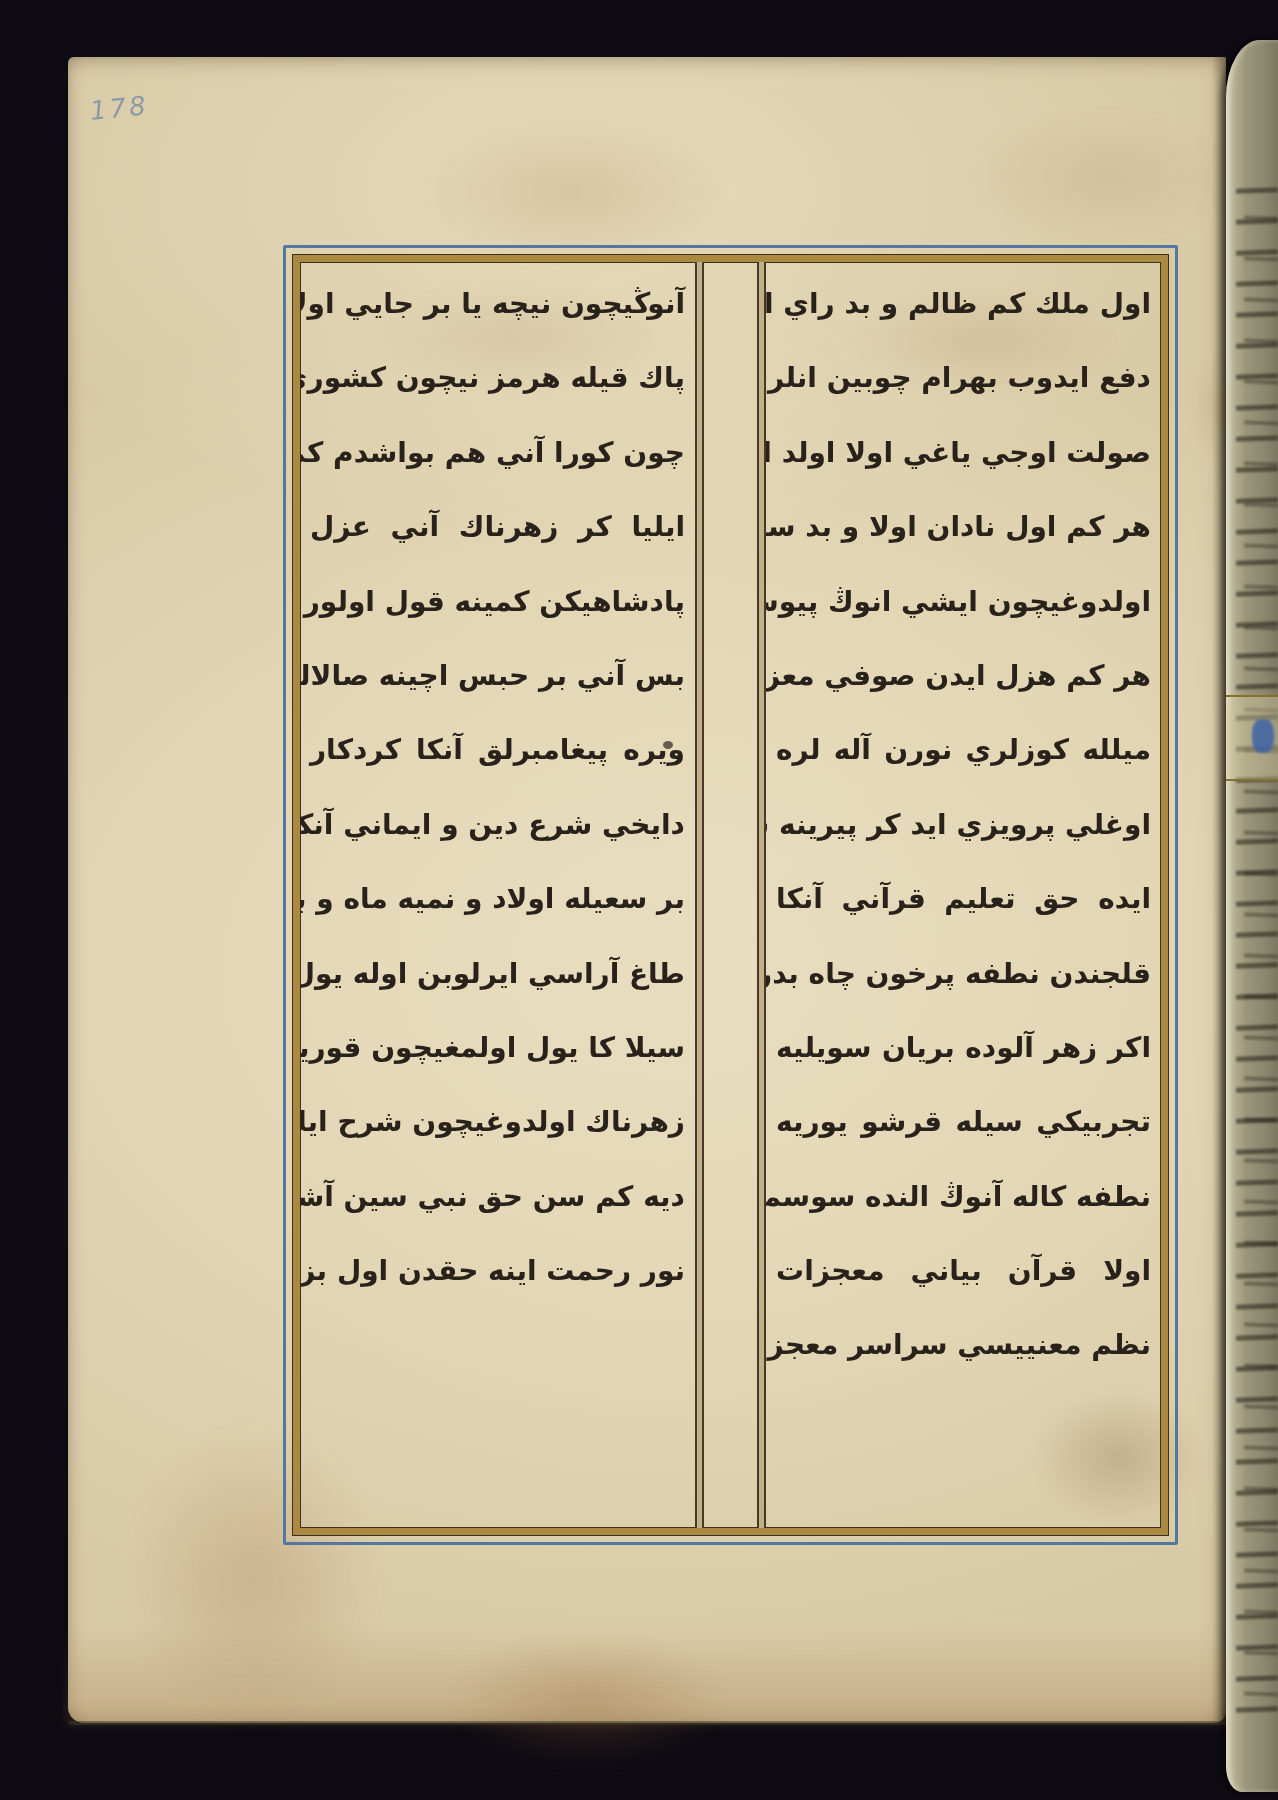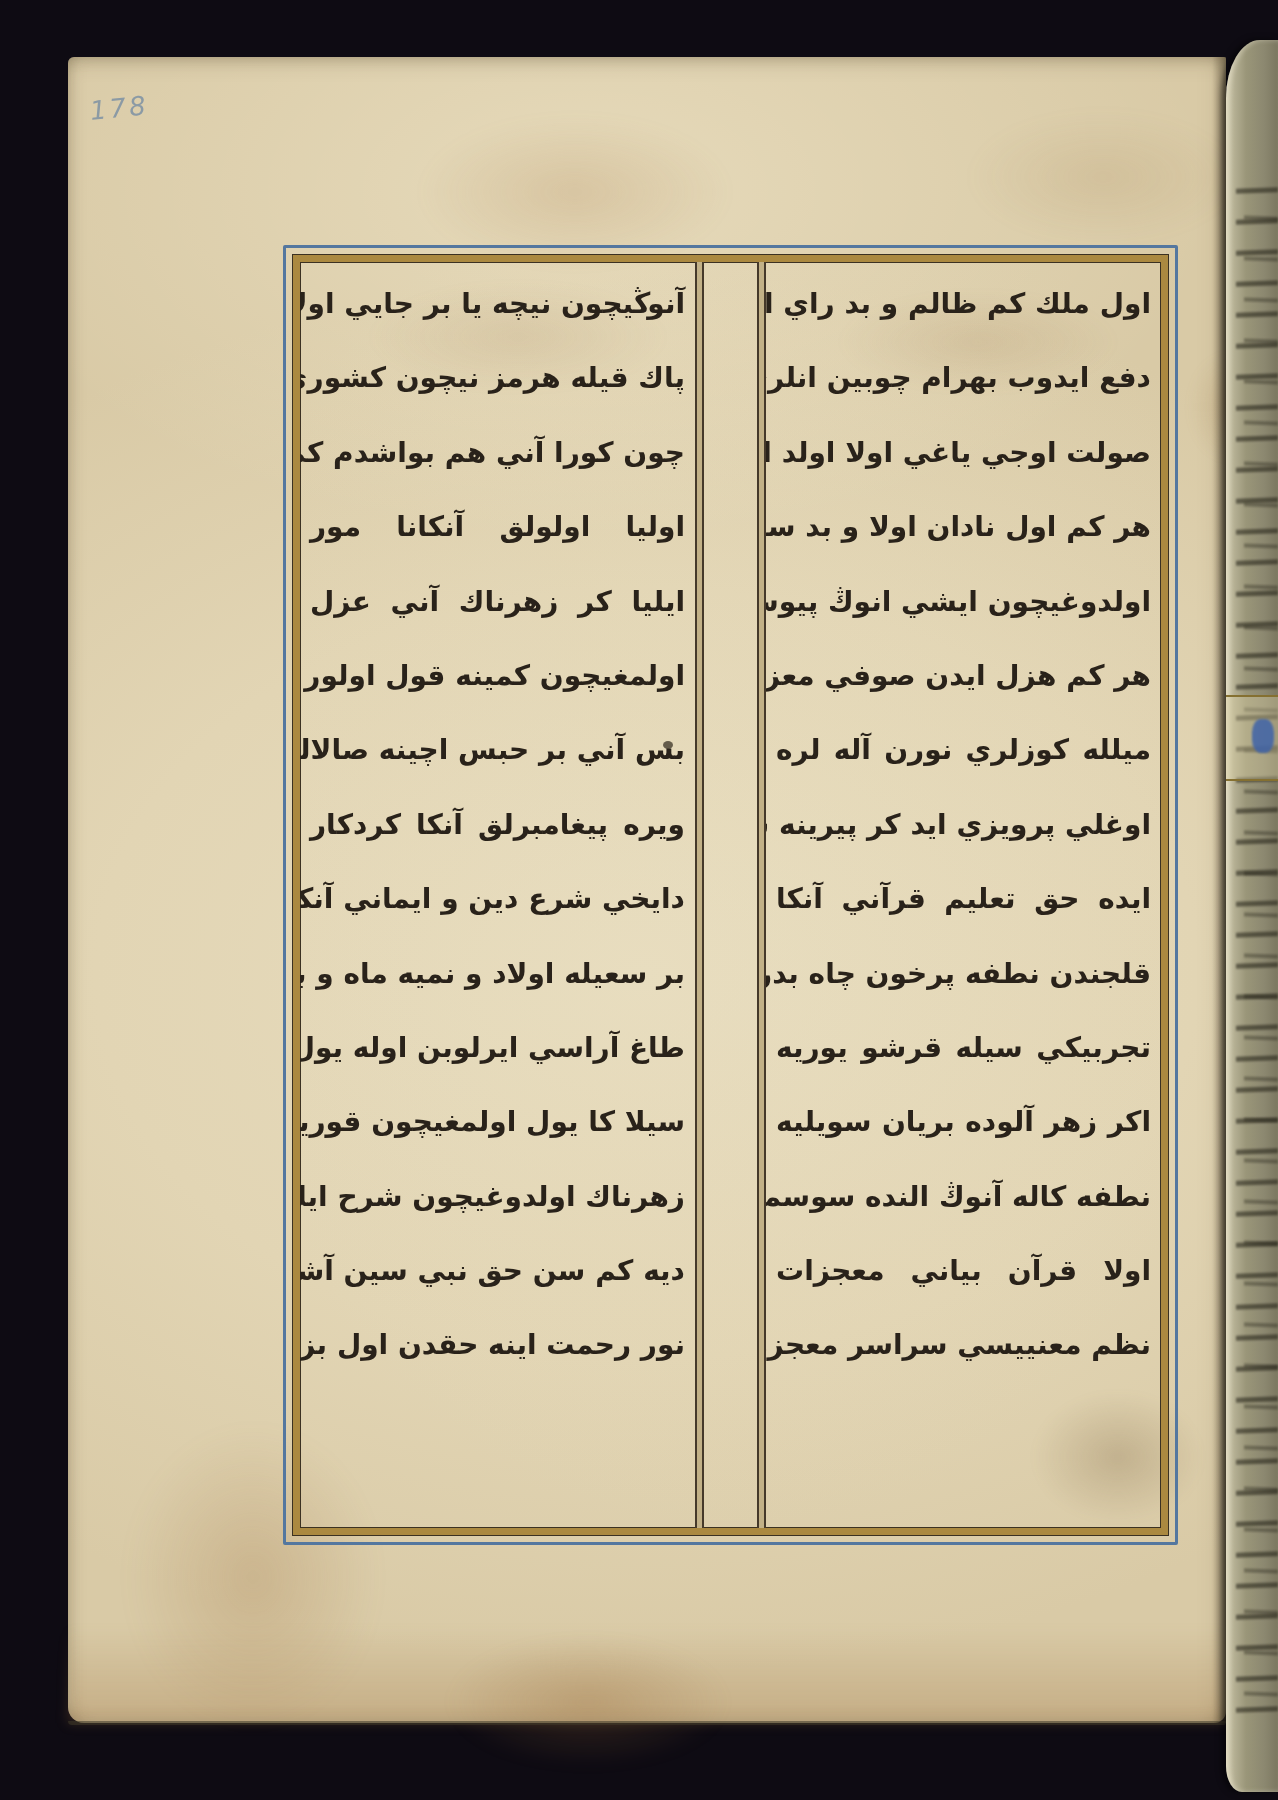--- a/index.html
+++ b/index.html
@@ -134,23 +134,22 @@
     <div class="ink-dot"></div>
 
     <div class="frame">
       <div class="frame-gold">
         <div class="columns">
 
           <div class="column">
             <div class="line">آنوڭيچون نيچه يا بر جايي اولا</div>
             <div class="line">پاك قيله هرمز نيچون كشوري</div>
             <div class="line">چون كورا آني هم بواشدم كم</div>
-            <div class="line">اوليا اولولق آنكانا مور</div>
             <div class="line">ايليا كر زهرناك آني عزل</div>
-            <div class="line">اولمغيچون كمينه قول اولور</div>
+            <div class="line">پادشاهيكن كمينه قول اولور</div>
             <div class="line">بس آني بر حبس اچينه صالالره</div>
             <div class="line">ويره پيغامبرلق آنكا كردكار</div>
             <div class="line">دايخي شرع دين و ايماني آنكا</div>
             <div class="line">بر سعيله اولاد و نميه ماه و بدر</div>
             <div class="line">طاغ آراسي ايرلوبن اوله يول</div>
             <div class="line">سيلا كا يول اولمغيچون قوريه</div>
             <div class="line">زهرناك اولدوغيچون شرح ايليه</div>
             <div class="line">ديه كم سن حق نبي سين آشكار</div>
             <div class="line">نور رحمت اينه حقدن اول بزه</div>
           </div>
@@ -164,22 +163,22 @@
             <div class="line">اول ملك كم ظالم و بد راي اولا</div>
             <div class="line">دفع ايدوب بهرام چوبين انلري</div>
             <div class="line">صولت اوجي ياغي اولا اولد ايخي هم</div>
             <div class="line">هر كم اول نادان اولا و بد سير</div>
             <div class="line">اولدوغيچون ايشي انوڭ پيوسته هزل</div>
             <div class="line">هر كم هزل ايدن صوفي معزول اولور</div>
             <div class="line">ميلله كوزلري نورن آله لره</div>
             <div class="line">اوغلي پرويزي ايد كر پيرينه شاه</div>
             <div class="line">ايده حق تعليم قرآني آنكا</div>
             <div class="line">قلجندن نطفه پرخون چاه بدر</div>
+            <div class="line">اكر زهر آلوده بريان سويليه</div>
             <div class="line">تجربيكي سيله قرشو يوريه</div>
-            <div class="line">اكر زهر آلوده بريان سويليه</div>
             <div class="line">نطفه كاله آنوڭ النده سوسمار</div>
             <div class="line">اولا قرآن بياني معجزات</div>
             <div class="line">نظم معنييسي سراسر معجزه</div>
           </div>
 
         </div>
       </div>
     </div>
 
     <div class="page-bottom-edge"></div>

